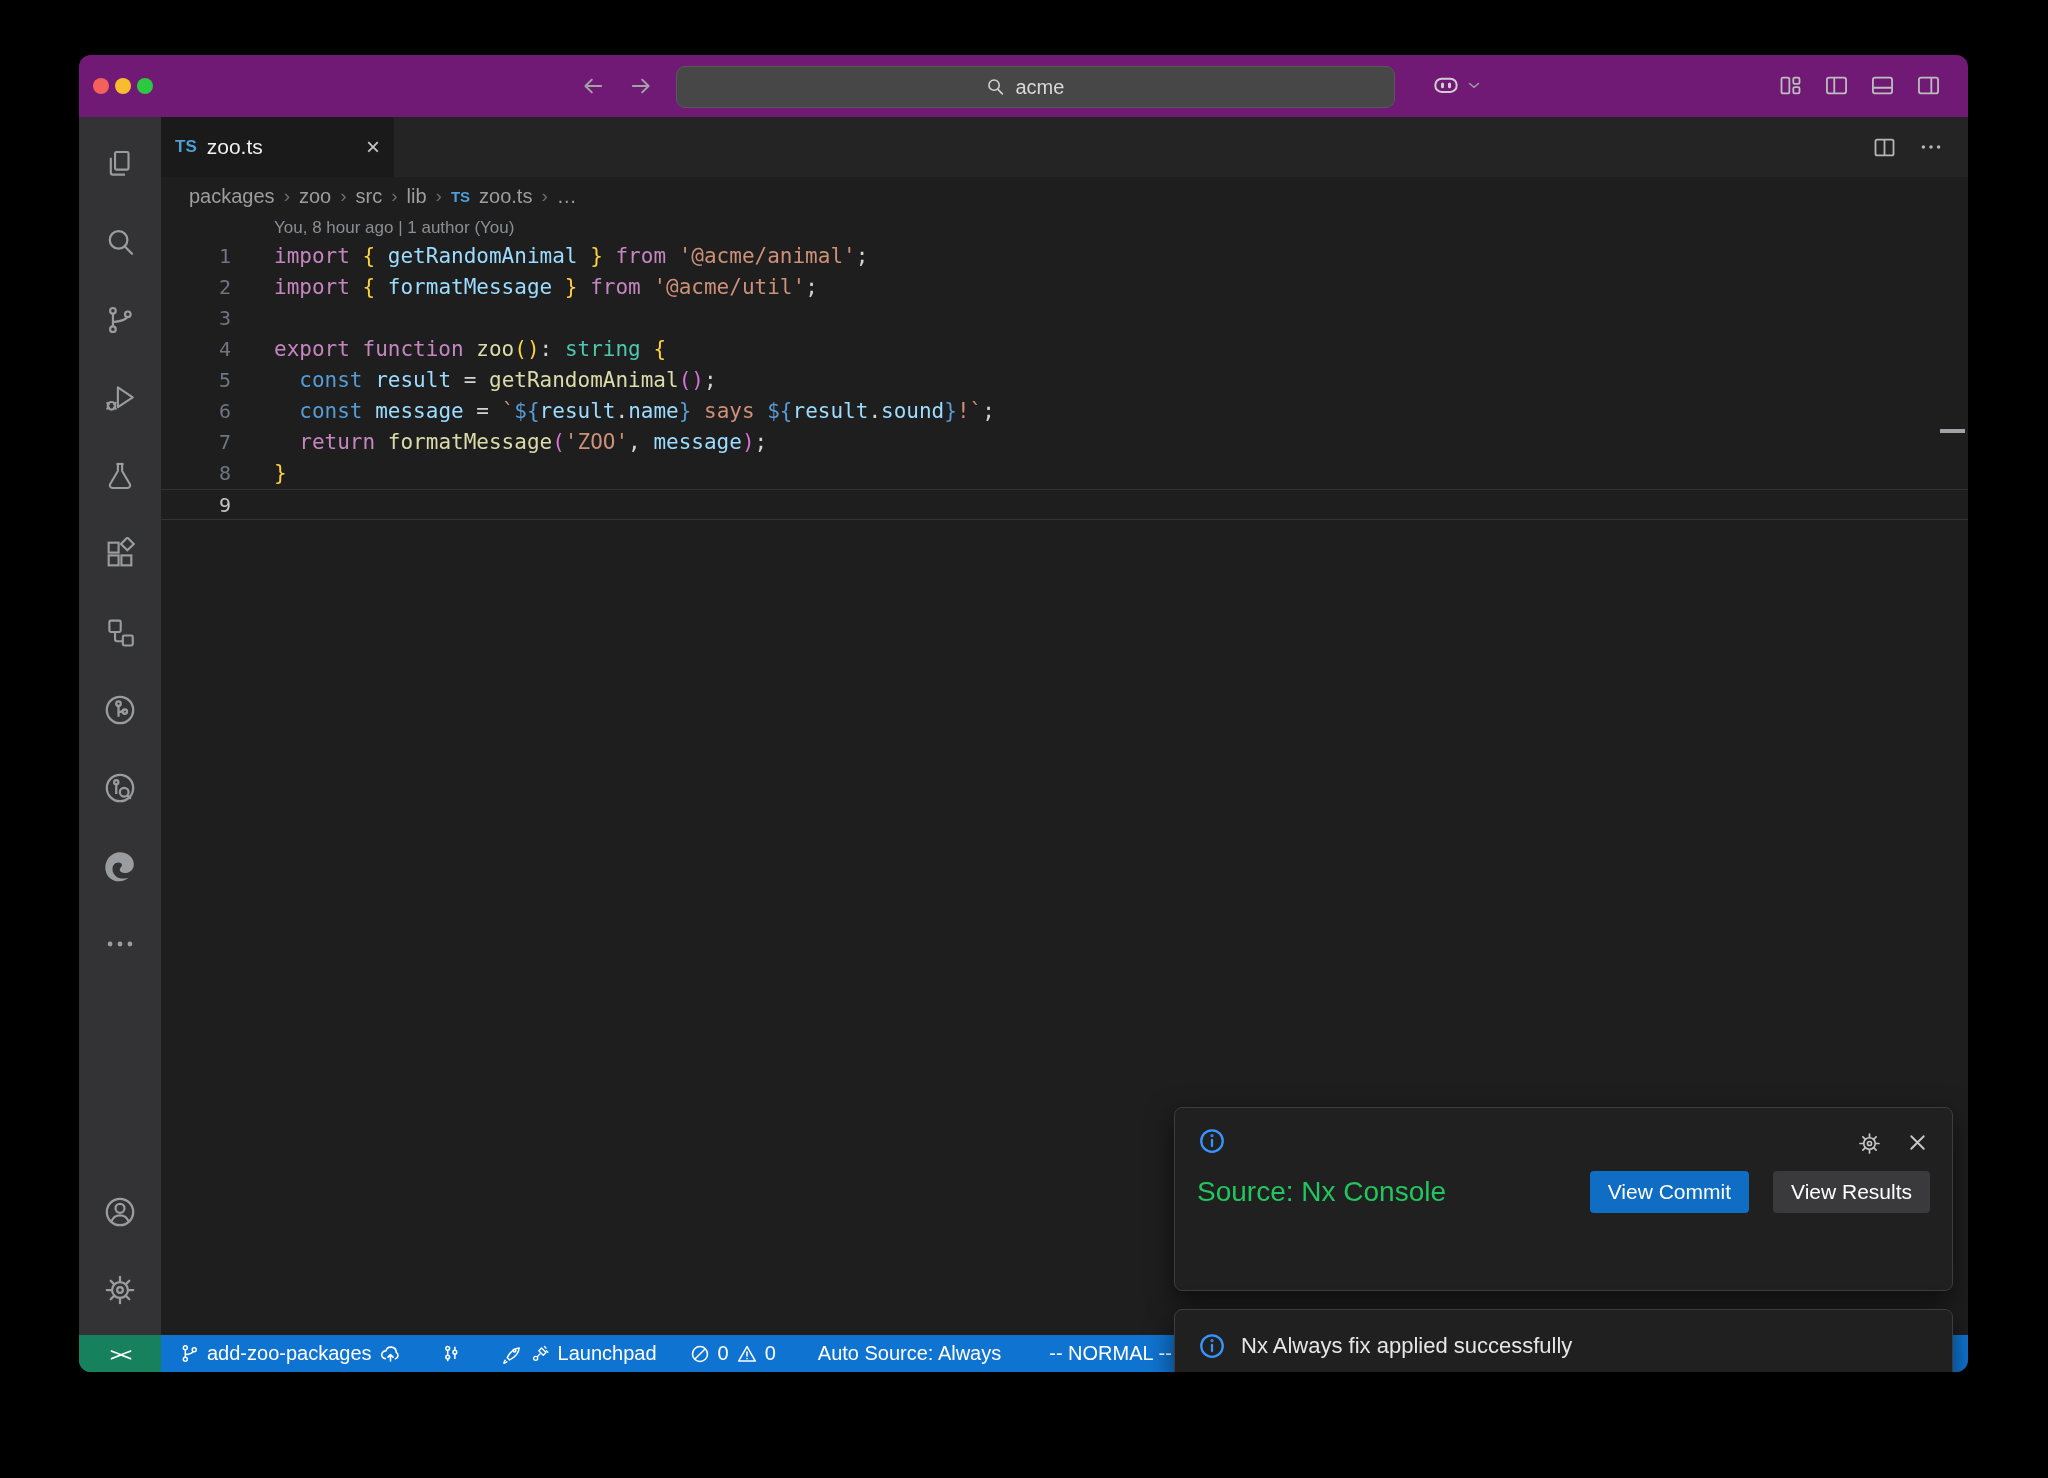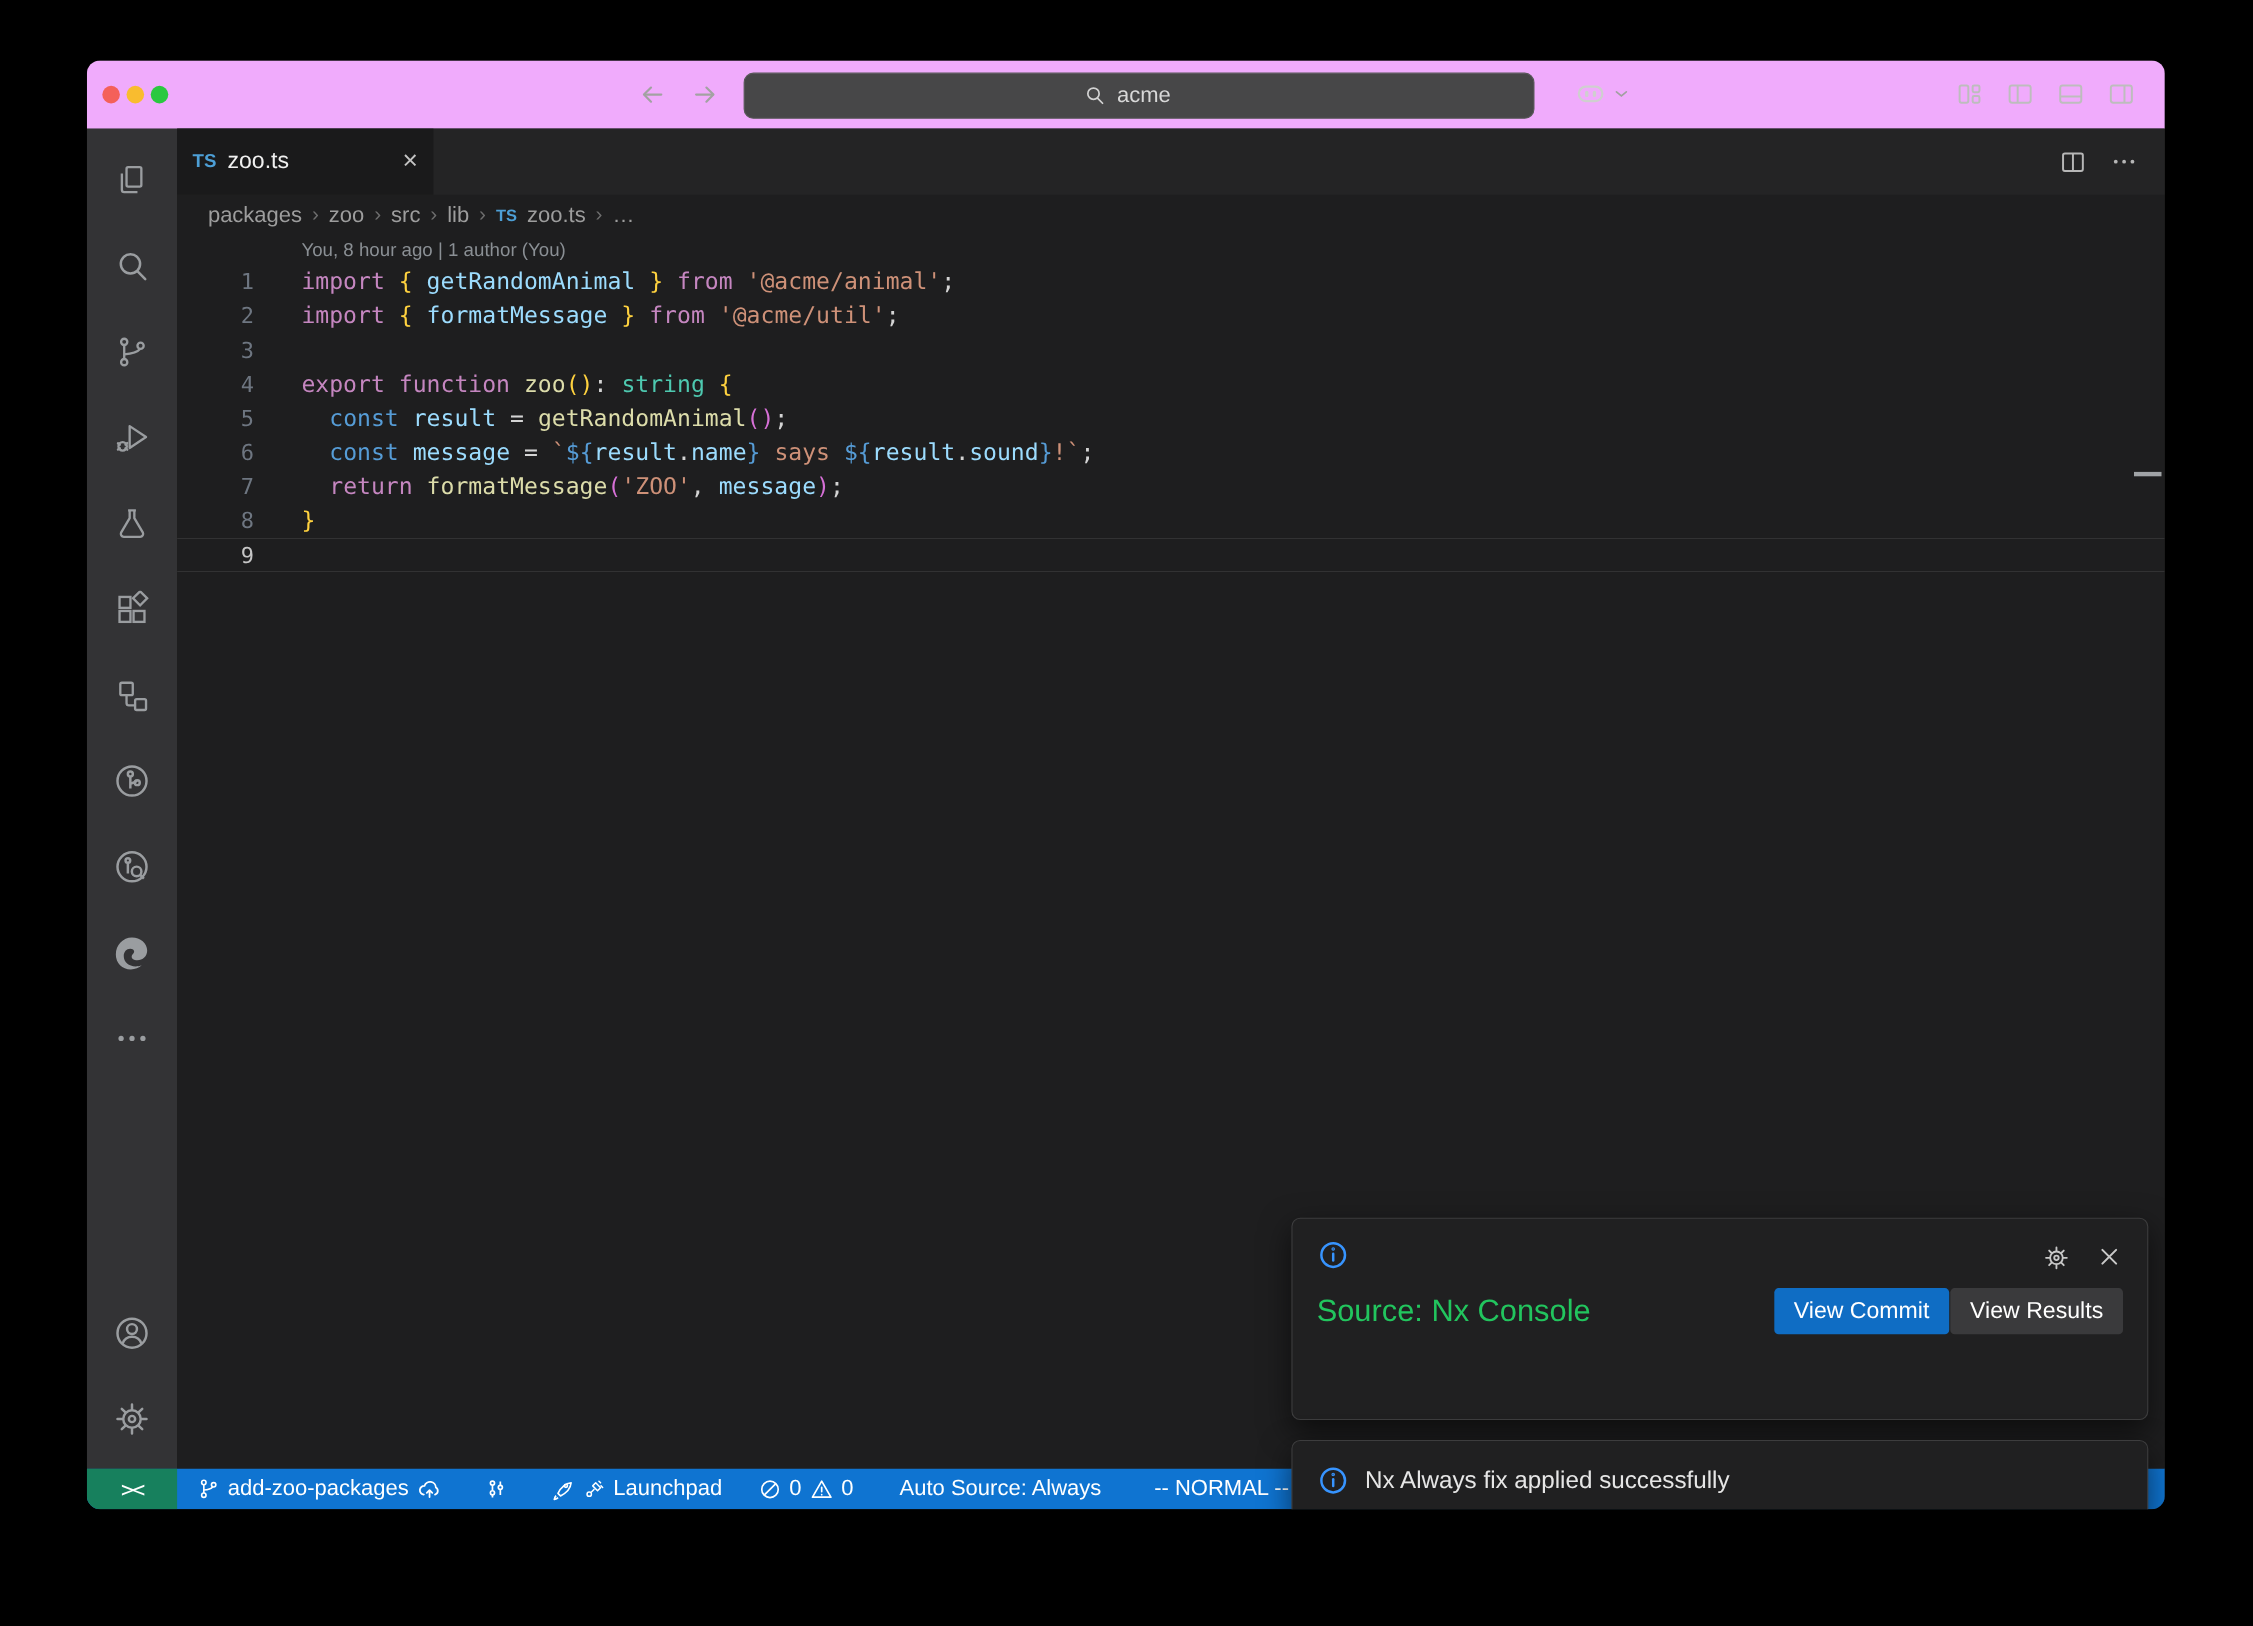--- a/index.html
+++ b/index.html
@@ -1,21 +1,21 @@
 <!DOCTYPE html>
 <html><head>
 <meta charset="utf-8">
 <style>
   html,body{margin:0;padding:0;background:#000;}
   #stage{position:relative;width:2048px;height:1478px;background:#000;overflow:hidden;
          font-family:"Liberation Sans",sans-serif;-webkit-font-smoothing:antialiased;}
   #window{position:absolute;left:79px;top:55px;width:1889px;height:1317px;border-radius:12px;
           background:#1e1e1f;box-shadow:0 24px 70px rgba(0,0,0,.75);display:flex;flex-direction:column;overflow:hidden;}
   
-  .titlebar{height:62px;background:#f0abfc;position:relative;flex:none;}
+  .titlebar{height:62px;background:#701a75;position:relative;flex:none;}
   .traffic{position:absolute;left:14px;top:23px;display:flex;gap:6px;}
   .tl{width:16px;height:16px;border-radius:50%;}
   .tl.red{background:#f4605a;}.tl.yellow{background:#f9bc2f;}.tl.green{background:#2bc840;}
   .nav-arrows{position:absolute;left:500px;top:17px;display:flex;gap:20px;color:#a2a2a2;}
   .searchbox{position:absolute;left:597px;top:11px;width:717px;height:40px;background:#474748;
              border:1px solid #585859;border-radius:9px;display:flex;align-items:center;justify-content:center;
              gap:8px;color:#d2d2d2;font-size:20px;}
   .searchbox input{background:transparent;border:none;outline:none;color:#d8d8d8;font-size:20px;width:70px;
                    font-family:"Liberation Sans",sans-serif;}
   .tb-copilot{position:absolute;left:1352px;top:15px;display:flex;align-items:center;gap:4px;color:#cfcfcf;}
@@ -49,21 +49,21 @@
   
   .toast{position:absolute;right:15px;width:779px;background:#202021;border:1px solid #3d3d3e;
          border-radius:8px;box-shadow:0 10px 28px rgba(0,0,0,.55);box-sizing:border-box;}
   .toast1{top:990px;height:184px;padding:18px 22px 16px;}
   .toast2{top:1192px;height:73px;display:flex;align-items:center;gap:14px;padding:0 22px;}
   .toast-head{display:flex;align-items:flex-start;gap:14px;}
   .toast-msg{color:#e6e6e6;font-size:22px;line-height:37px;max-width:545px;}
   .toast-controls{margin-left:auto;display:flex;gap:22px;color:#c8c8c8;padding-top:4px;}
   .toast-foot{display:flex;align-items:center;margin-top:14px;}
   .toast-src{color:#22c55e;font-size:28px;}
-  .toast-btns{margin-left:auto;display:flex;gap:1px;}
+  .toast-btns{margin-left:auto;display:flex;gap:24px;}
   .btn{height:42px;padding:0 18px;font-size:21px;border:none;border-radius:4px;color:#fff;
        font-family:"Liberation Sans",sans-serif;display:flex;align-items:center;}
   .btn.primary{background:#0f6dc4;}
   .btn.secondary{background:#3a3a3c;}
   
   .statusbar{height:37px;background:#0f74d1;display:flex;align-items:center;color:#fff;font-size:20px;flex:none;}
   .remote{width:82px;height:100%;background:#17805d;display:flex;align-items:center;justify-content:center;
           font-family:"DejaVu Sans Mono",monospace;font-size:20px;letter-spacing:-2px;flex:none;}
   .sb-item{display:flex;align-items:center;gap:7px;padding:0 10px;white-space:nowrap;}
   .sb-right{margin-left:auto;display:flex;align-items:center;padding-right:12px;}

